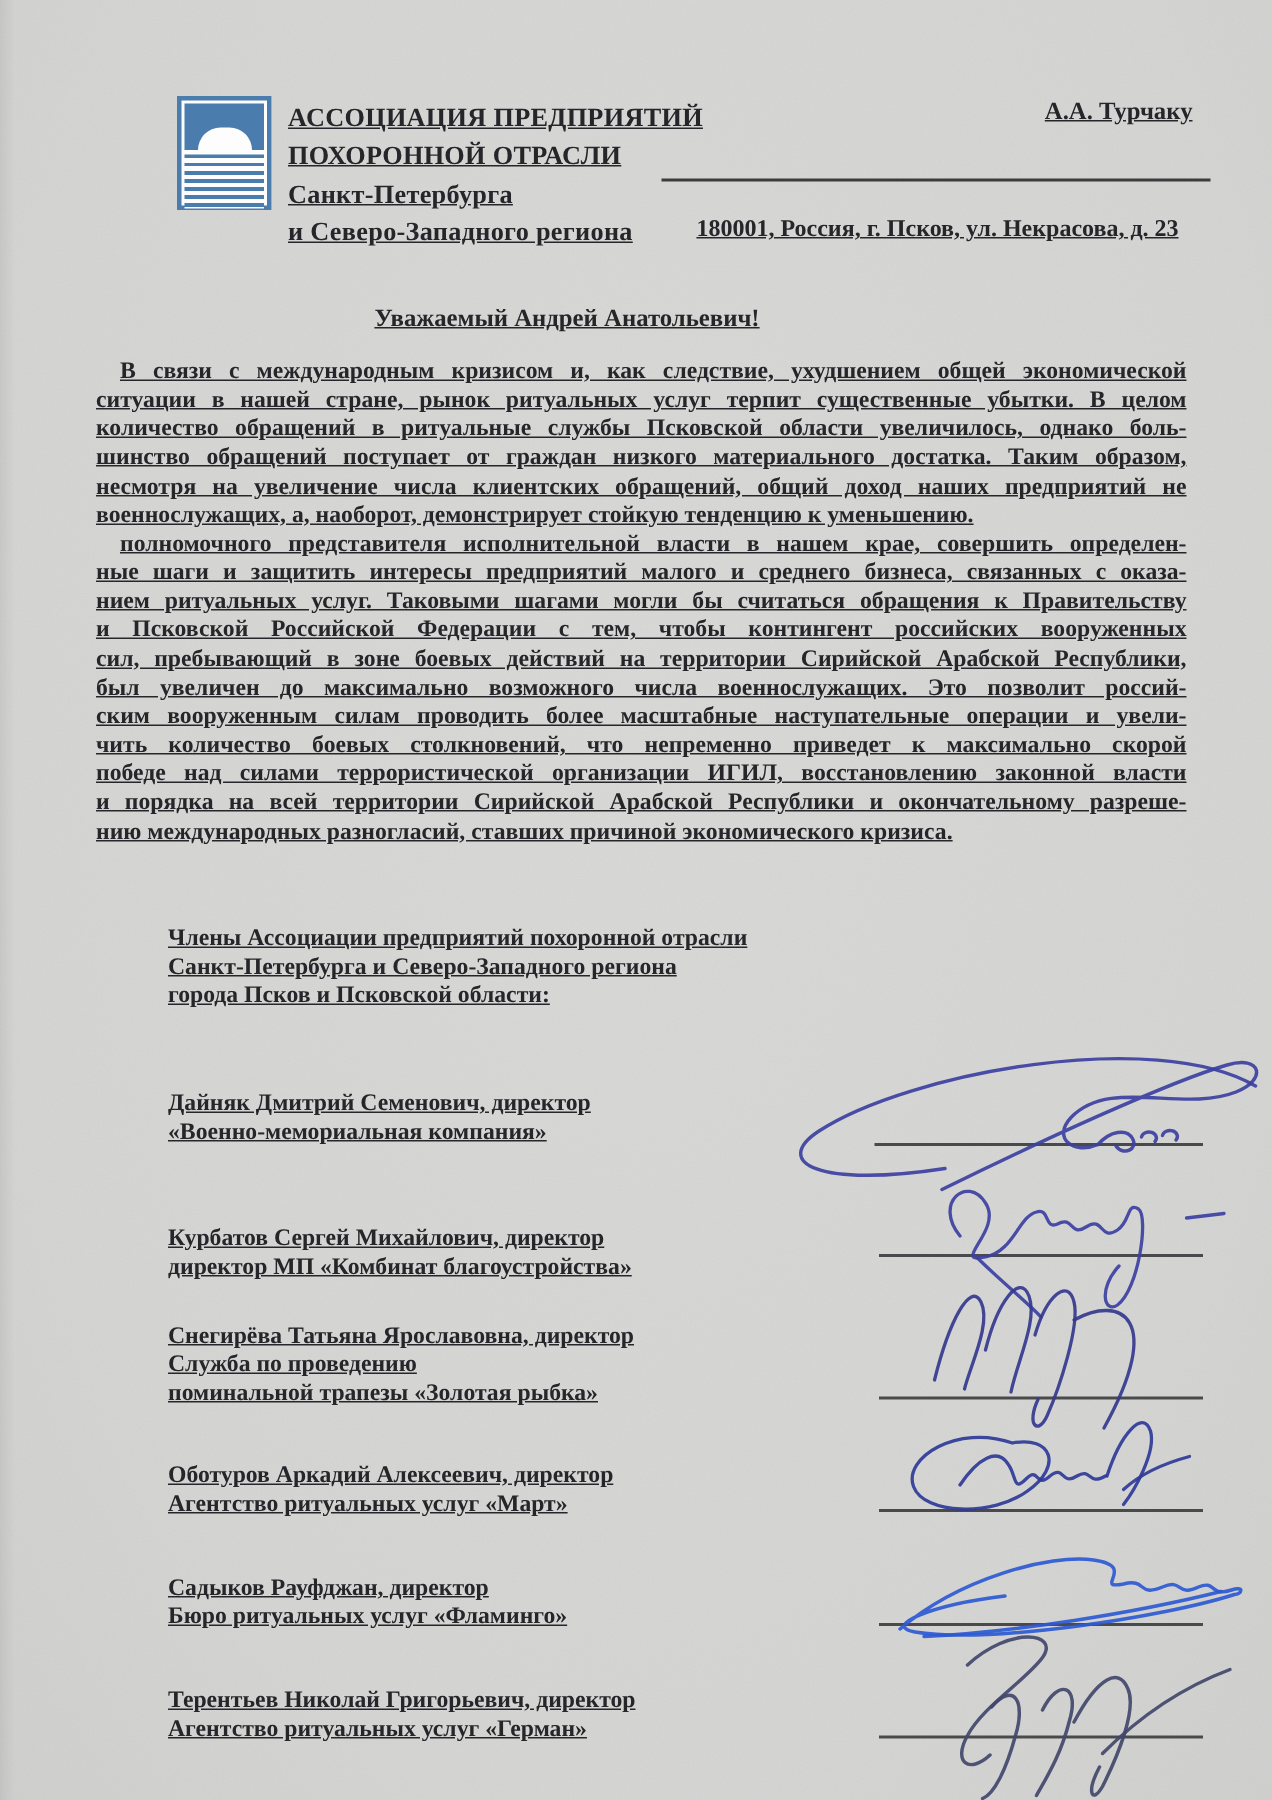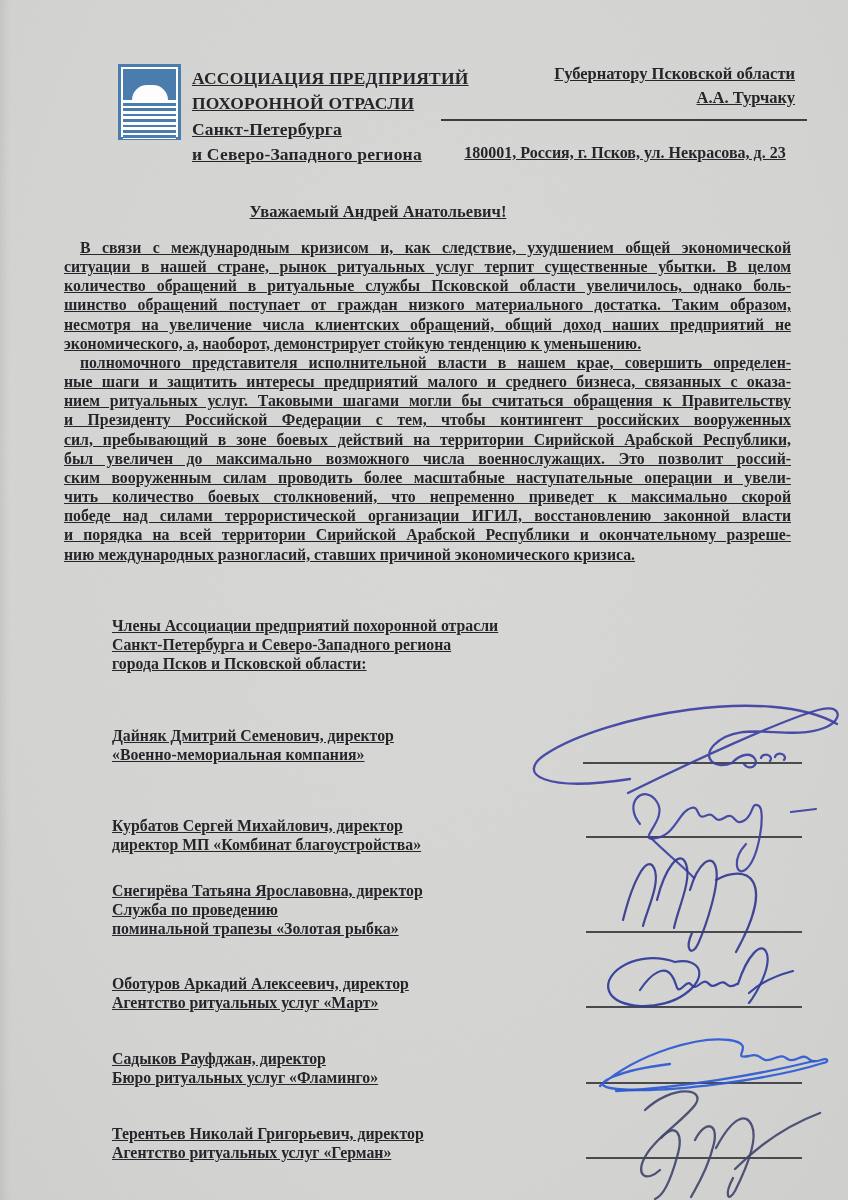--- a/index.html
+++ b/index.html
@@ -61,41 +61,40 @@
   </div>
 
   <div class="abs org b">
       <div>АССОЦИАЦИЯ ПРЕДПРИЯТИЙ</div>
       <div>ПОХОРОННОЙ ОТРАСЛИ</div>
       <div>Санкт-Петербурга</div>
       <div>и Северо-Западного региона</div>
     </div>
 
   <div class="abs recipient b">
-      <div>Губернатору Псковской области</div>
       <div>А.А. Турчаку</div>
     </div>
   <div class="abs rule"></div>
   <div class="abs address b">180001, Россия, г. Псков, ул. Некрасова, д. 23</div>
 
   <div class="abs salutation b">Уважаемый Андрей Анатольевич!</div>
 
   <div id="para1" class="abs para b">
       <div class="bline">В связи с международным кризисом и, как следствие, ухудшением общей экономической</div>
       <div class="bline">ситуации в нашей стране, рынок ритуальных услуг терпит существенные убытки. В целом</div>
       <div class="bline">количество обращений в ритуальные службы Псковской области увеличилось, однако боль-</div>
       <div class="bline">шинство обращений поступает от граждан низкого материального достатка. Таким образом,</div>
       <div class="bline">несмотря на увеличение числа клиентских обращений, общий доход наших предприятий не</div>
-      <div class="bline">экономического, а, наоборот, демонстрирует стойкую тенденцию к уменьшению.</div>
+      <div class="bline">военнослужащих, а, наоборот, демонстрирует стойкую тенденцию к уменьшению.</div>
     </div>
   <div id="para2" class="abs para b">
       <div class="bline">полномочного представителя исполнительной власти в нашем крае, совершить определен-</div>
       <div class="bline">ные шаги и защитить интересы предприятий малого и среднего бизнеса, связанных с оказа-</div>
       <div class="bline">нием ритуальных услуг. Таковыми шагами могли бы считаться обращения к Правительству</div>
-      <div class="bline">и Президенту Российской Федерации с тем, чтобы контингент российских вооруженных</div>
+      <div class="bline">и Псковской Российской Федерации с тем, чтобы контингент российских вооруженных</div>
       <div class="bline">сил, пребывающий в зоне боевых действий на территории Сирийской Арабской Республики,</div>
       <div class="bline">был увеличен до максимально возможного числа военнослужащих. Это позволит россий-</div>
       <div class="bline">ским вооруженным силам проводить более масштабные наступательные операции и увели-</div>
       <div class="bline">чить количество боевых столкновений, что непременно приведет к максимально скорой</div>
       <div class="bline">победе над силами террористической организации ИГИЛ, восстановлению законной власти</div>
       <div class="bline">и порядка на всей территории Сирийской Арабской Республики и окончательному разреше-</div>
       <div class="bline">нию международных разногласий, ставших причиной экономического кризиса.</div>
     </div>
 
   <div id="closing" class="abs blocktxt b">

